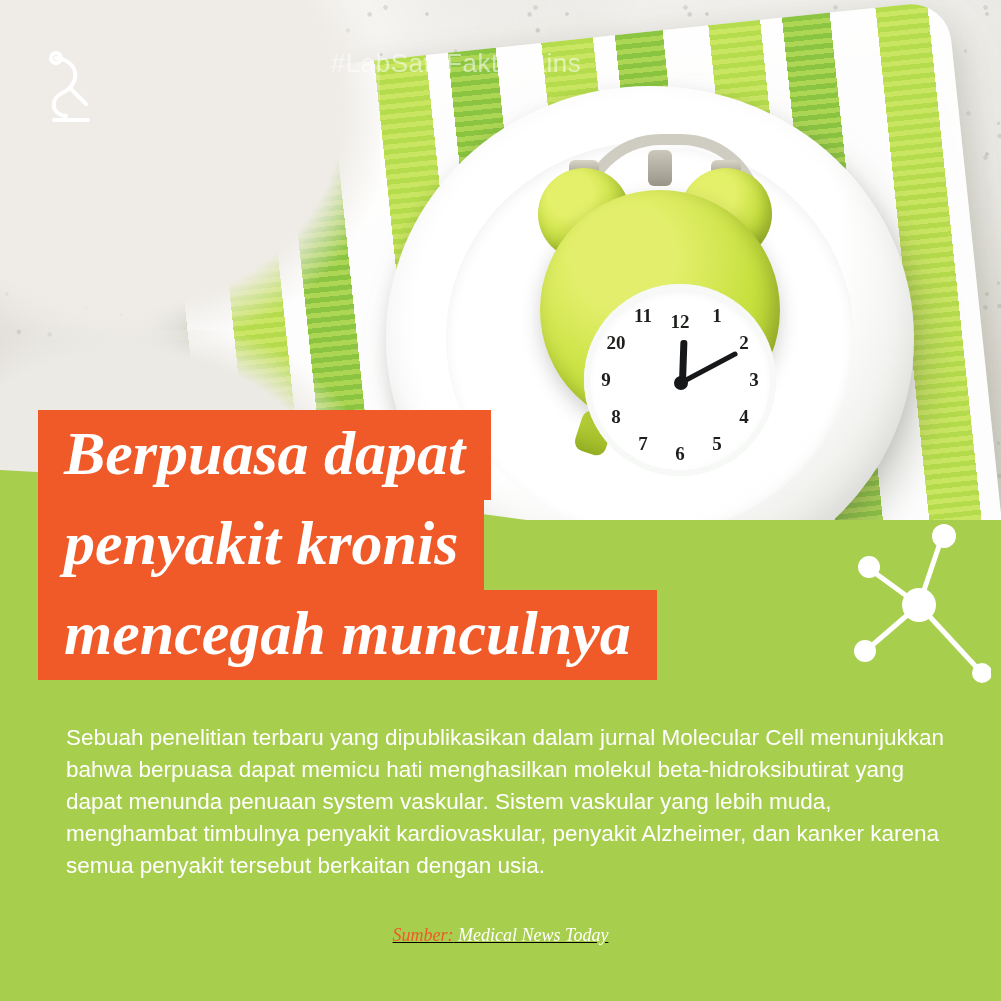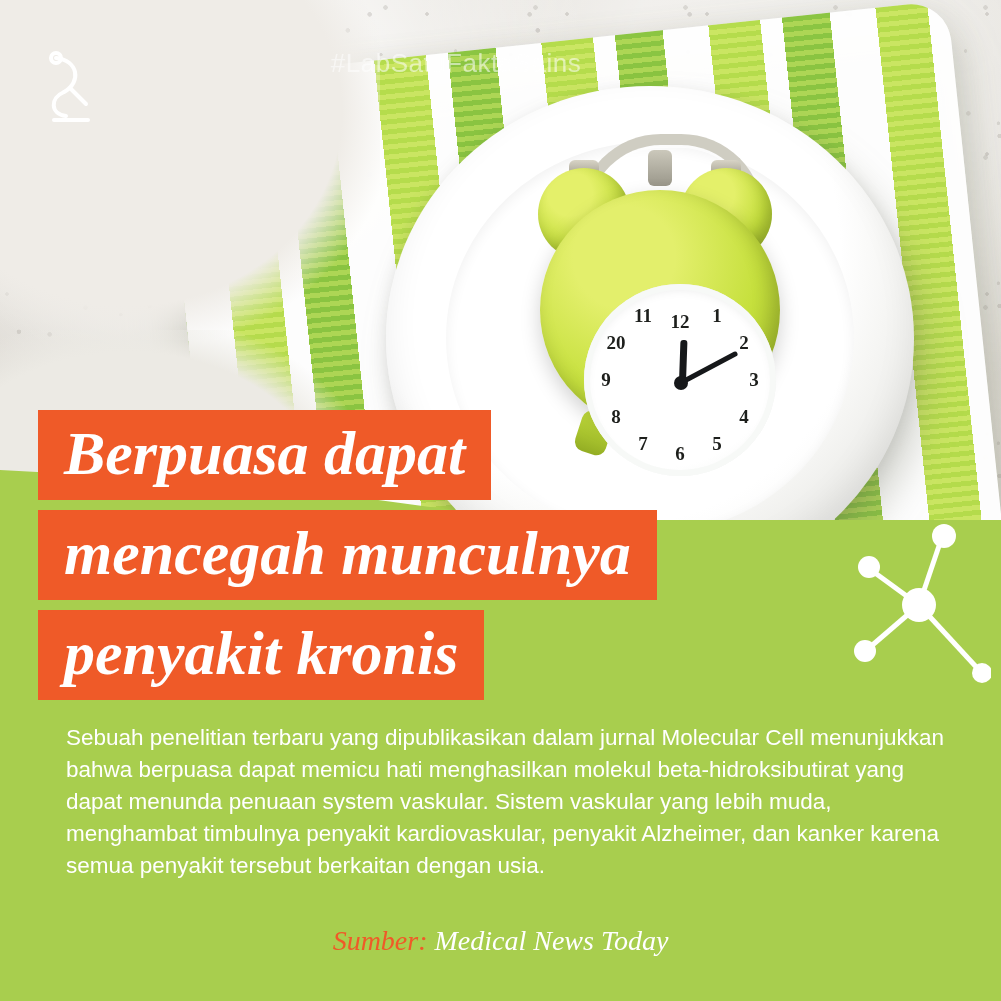--- a/index.html
+++ b/index.html
@@ -170,33 +170,33 @@
 
   
   .logo{position:absolute;left:36px;top:48px;width:70px;height:80px;}
 
   
   .headline{position:absolute;left:38px;top:410px;}
   .hl-line{
     display:inline-block;background:#ef5a28;color:#ffffff;
     font-family:"Liberation Serif", serif;font-style:italic;font-weight:700;
     font-size:62px;line-height:1.0;
-    padding:12px 26px 16px 26px;margin-bottom:10px;white-space:nowrap;
+    padding:12px 26px 16px 26px;white-space:nowrap;
   }
   .hl-row{display:block;}
 
   
   .body-text{
     position:absolute;left:66px;top:722px;width:880px;
     color:#ffffff;font-size:22.5px;line-height:1.42;
     font-family:"Liberation Sans", sans-serif;
   }
   .source{
     position:absolute;left:0;top:925px;width:1001px;text-align:center;
-    font-family:"Liberation Serif", serif;font-size:28px;
+    font-family:"Liberation Serif", serif;font-size:18px;text-decoration:underline;
   }
   .source .lbl{color:#ef5a28;font-style:italic;}
   .source .val{color:#ffffff;font-style:italic;}
 </style>
 </head>
 <body>
 
 <div class="canvas">
 
   <div class="photo">
@@ -268,22 +268,22 @@
       <line x1="18" y1="72" x2="52" y2="72"></line>
       <line x1="34" y1="40" x2="50" y2="56"></line>
       <circle cx="20" cy="10" r="5"></circle>
     </g>
   </svg>
 
   <div class="hashtag">#LabSatuFaktaSains</div>
 
   <div class="headline">
     <span class="hl-row"><span class="hl-line">Berpuasa dapat</span></span>
+    <span class="hl-row"><span class="hl-line">penyakit kronis</span></span>
     <span class="hl-row"><span class="hl-line">mencegah munculnya</span></span>
-    <span class="hl-row"><span class="hl-line">penyakit kronis</span></span>
   </div>
 
   <div class="body-text">Sebuah penelitian terbaru yang dipublikasikan dalam jurnal Molecular Cell menunjukkan bahwa berpuasa dapat memicu hati menghasilkan molekul beta-hidroksibutirat yang dapat menunda penuaan system vaskular. Sistem vaskular yang lebih muda, menghambat timbulnya penyakit kardiovaskular, penyakit Alzheimer, dan kanker karena semua penyakit tersebut berkaitan dengan usia.</div>
 
   <div class="source">
     <span class="lbl">Sumber:</span>
     <span class="val">Medical News Today</span>
   </div>
 
 </div>

